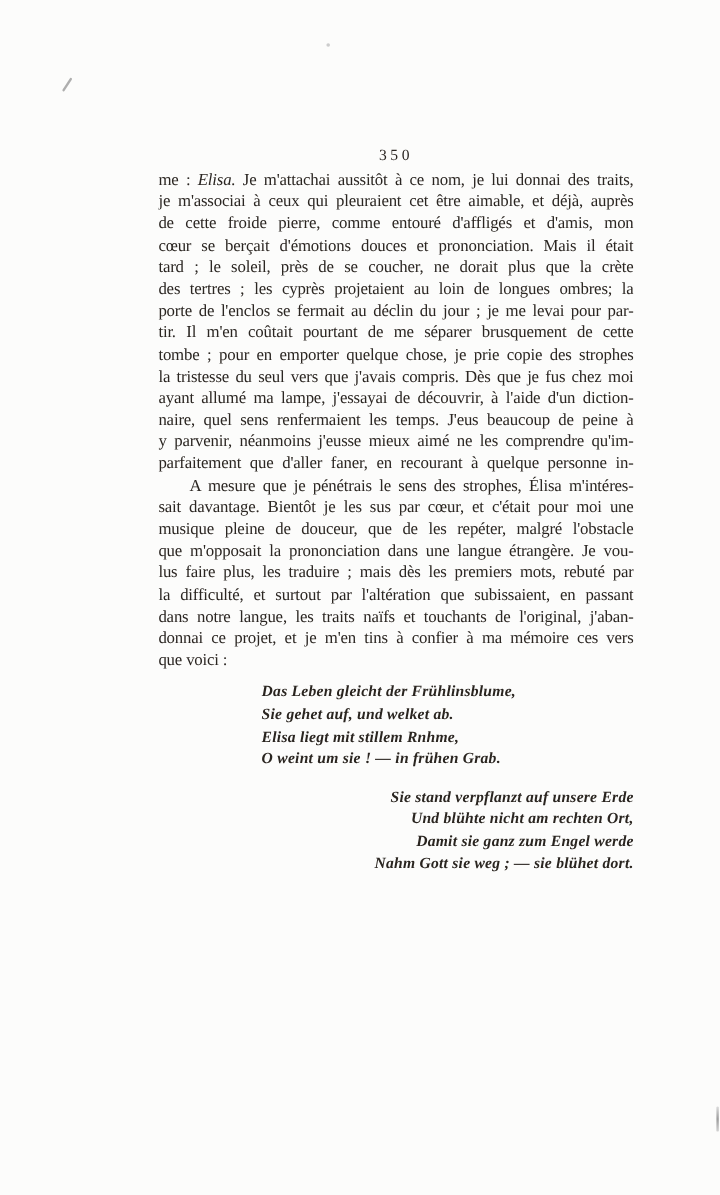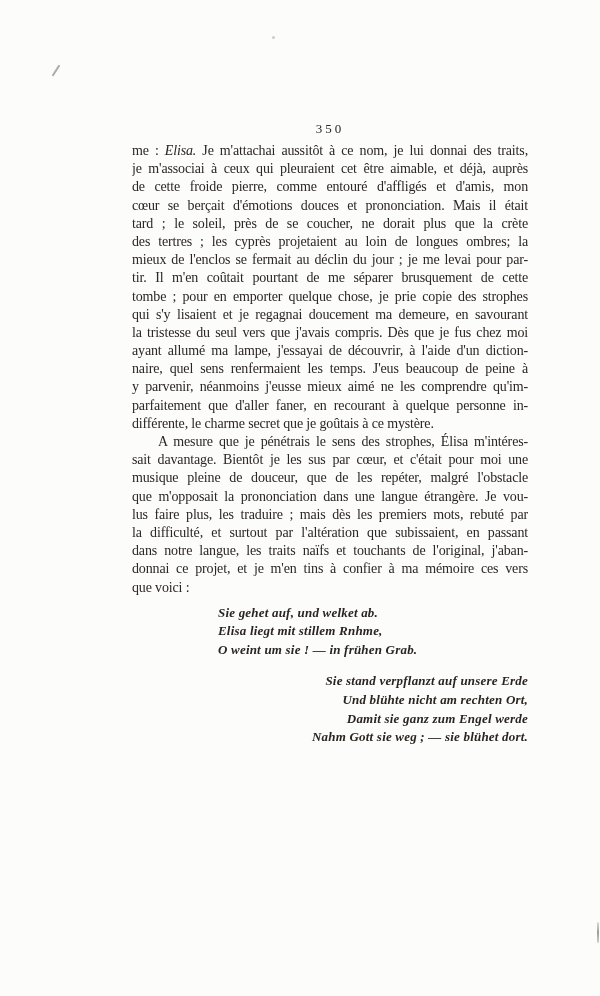--- a/index.html
+++ b/index.html
@@ -59,43 +59,42 @@
   <span class="artifact-slash"></span>
   <div class="page-number">350</div>
   <div class="page-body">
       <div class="para">
         <div class="line"><span>me : </span><span class="it">Elisa.</span><span> Je m'attachai aussitôt à ce nom, je lui donnai des traits,</span></div>
         <div class="line"><span>je m'associai à ceux qui pleuraient cet être aimable, et déjà, auprès</span></div>
         <div class="line"><span>de cette froide pierre, comme entouré d'affligés et d'amis, mon</span></div>
         <div class="line"><span>cœur se berçait d'émotions douces et prononciation. Mais il était</span></div>
         <div class="line"><span>tard ; le soleil, près de se coucher, ne dorait plus que la crète</span></div>
         <div class="line"><span>des tertres ; les cyprès projetaient au loin de longues ombres; la</span></div>
-        <div class="line"><span>mieux de l'enclos se fermait au déclin du jour ; je me levai pour par-</span></div>
+        <div class="line"><span>porte de l'enclos se fermait au déclin du jour ; je me levai pour par-</span></div>
         <div class="line"><span>tir. Il m'en coûtait pourtant de me séparer brusquement de cette</span></div>
         <div class="line"><span>tombe ; pour en emporter quelque chose, je prie copie des strophes</span></div>
-        <div class="line"><span>qui s'y lisaient et je regagnai doucement ma demeure, en savourant</span></div>
         <div class="line"><span>la tristesse du seul vers que j'avais compris. Dès que je fus chez moi</span></div>
         <div class="line"><span>ayant allumé ma lampe, j'essayai de découvrir, à l'aide d'un diction-</span></div>
         <div class="line"><span>naire, quel sens renfermaient les temps. J'eus beaucoup de peine à</span></div>
         <div class="line"><span>y parvenir, néanmoins j'eusse mieux aimé ne les comprendre qu'im-</span></div>
         <div class="line"><span>parfaitement que d'aller faner, en recourant à quelque personne in-</span></div>
-        <div class="line last"><span>différente, le charme secret que je goûtais à ce mystère.</span></div>
       </div>
       <div class="para">
         <div class="line indent"><span>A mesure que je pénétrais le sens des strophes, Élisa m'intéres-</span></div>
         <div class="line"><span>sait davantage. Bientôt je les sus par cœur, et c'était pour moi une</span></div>
         <div class="line"><span>musique pleine de douceur, que de les repéter, malgré l'obstacle</span></div>
         <div class="line"><span>que m'opposait la prononciation dans une langue étrangère. Je vou-</span></div>
         <div class="line"><span>lus faire plus, les traduire ; mais dès les premiers mots, rebuté par</span></div>
         <div class="line"><span>la difficulté, et surtout par l'altération que subissaient, en passant</span></div>
         <div class="line"><span>dans notre langue, les traits naïfs et touchants de l'original, j'aban-</span></div>
         <div class="line"><span>donnai ce projet, et je m'en tins à confier à ma mémoire ces vers</span></div>
         <div class="line last"><span>que voici :</span></div>
       </div>
       <div class="stanza">
+        <div class="vline"><span>Das Leben gleicht der Frühlinsblume,</span></div>
         <div class="vline"><span>Sie gehet auf, und welket ab.</span></div>
         <div class="vline"><span>Elisa liegt mit stillem Rnhme,</span></div>
         <div class="vline"><span>O weint um sie ! — in frühen Grab.</span></div>
       </div>
       <div class="stanza">
         <div class="vline"><span>Sie stand verpflanzt auf unsere Erde</span></div>
         <div class="vline"><span>Und blühte nicht am rechten Ort,</span></div>
         <div class="vline"><span>Damit sie ganz zum Engel werde</span></div>
         <div class="vline"><span>Nahm Gott sie weg ; — sie blühet dort.</span></div>
       </div>

